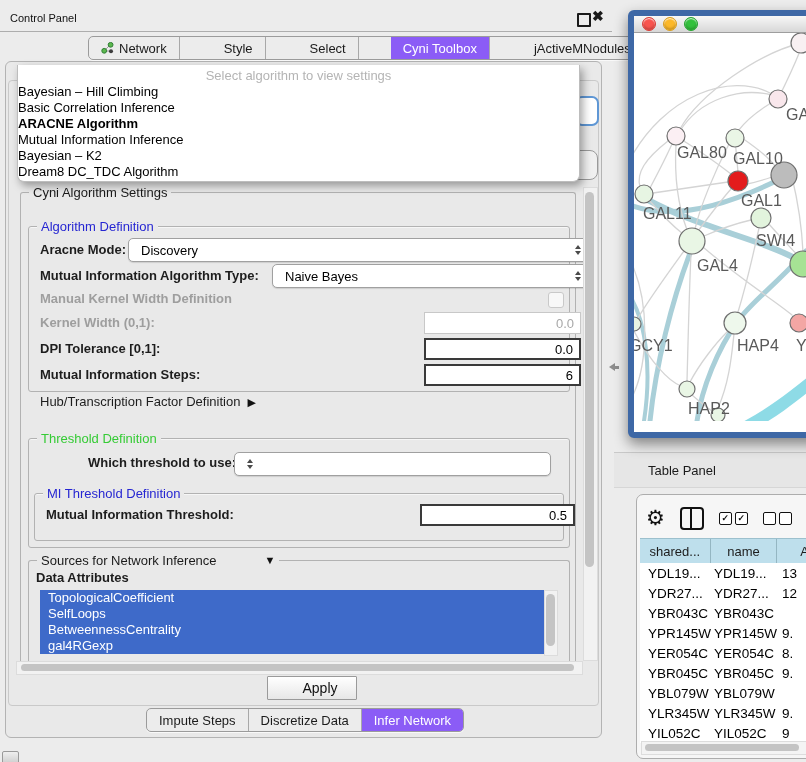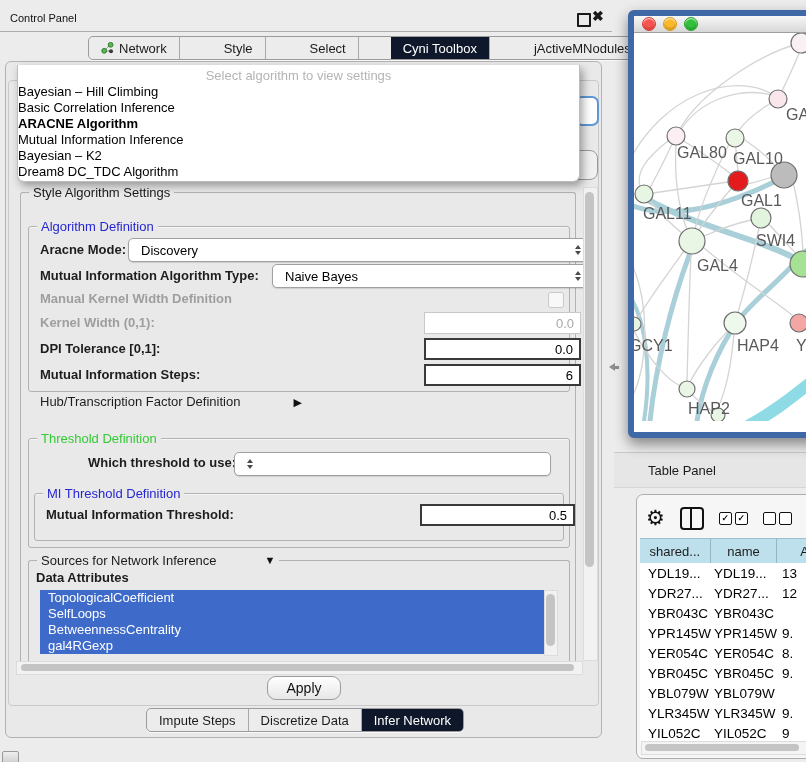--- a/index.html
+++ b/index.html
@@ -10,21 +10,21 @@
   #cp-titlebar{left:0;top:5px;width:612px;height:26px;border-bottom:1px solid #adadad;
                display:flex;align-items:center;background:#ececec;}
   #cp-title{font-size:11px;color:#111;margin-left:10px;}
   #cp-float{left:577px;top:13px;width:10px;height:10px;border:2px solid #1a1a1a;border-radius:1px;}
   #cp-close{left:592px;top:8px;font-size:14px;font-weight:bold;color:#1a1a1a;}
   .seg{display:flex;height:22px;border:1px solid #9b9b9b;border-radius:5px;background:#ececec;
        overflow:hidden;box-shadow:0 1px 0 rgba(255,255,255,.7);}
   .seg .si{display:flex;align-items:center;padding:0 12px;font-size:13px;color:#1b1b1b;
            border-right:1px solid #a8a8a8;white-space:nowrap;}
   .seg .si:last-child{border-right:none;}
-  .seg .si.sel{background:#0f172a;color:#fff;}
+  .seg .si.sel{background:#8b5cf6;color:#fff;}
   .seg .si .nicon{margin-right:5px;display:inline-flex;}
   #outer-panel{left:5px;top:61px;width:595px;height:675px;border:1px solid #b3b3b3;
                border-radius:6px;background:#e9e9e9;}
   #inner-panel{left:8px;top:80px;width:589px;height:624px;border:1px solid #c9c9c9;border-radius:4px;}
   
   #algo-dd{left:17px;top:57px;width:561px;height:116px;background:#fff;border:1px solid #bdbdbd;
            border-top:none;border-radius:0 0 7px 7px;box-shadow:3px 4px 9px rgba(0,0,0,.35);z-index:30;margin-top:8px;}
   .dd-prompt{font-size:13px;color:#b4b4b4;text-align:center;height:16px;line-height:16px;margin-top:3px;}
   .dd-item{font-size:13px;line-height:16px;color:#000;white-space:nowrap;}
   .dd-item.sel{font-weight:bold;}
@@ -32,21 +32,21 @@
              background:#fff;z-index:5;}
   #frag-gray{left:566px;top:150px;width:30px;height:28px;border:1px solid #9a9a9a;border-radius:8px;
              background:#f0f0f0;z-index:5;}
   
   .gb{border:1px solid #b2b2b2;border-radius:3px;box-shadow:inset 0 1px 0 rgba(255,255,255,.6);}
   .gb.open{border-bottom:none;border-radius:3px 3px 0 0;box-shadow:none;}
   .gt{position:absolute;top:-8px;left:8px;background:#e9e9e9;padding:0 4px;font-size:13px;
       line-height:15px;color:#1a1a1a;white-space:nowrap;}
   .gt.blue{color:#2626d2;} .gt.green{color:#35cb35;}
   .lbl{font-size:13px;font-weight:bold;color:#1d1d1d;white-space:nowrap;line-height:16px;}
-  .lbl.plain{font-weight:normal;gap:46px;}
+  .lbl.plain{font-weight:normal;}
   .lbl.dis{color:#9e9e9e;}
   .combo{background:#fff;border:1px solid #a0a0a0;border-radius:5px;font-size:13px;display:flex;
          align-items:center;padding:0 7px 0 12px;box-shadow:0 1px 1px rgba(0,0,0,.12);}
   .combo .cv{flex:1;color:#000;}
   .car{display:flex;flex-direction:column;gap:2px;align-items:center;}
   .t-up{width:0;height:0;border-left:3.5px solid transparent;border-right:3.5px solid transparent;
         border-bottom:4px solid #4a4a4a;}
   .t-dn{width:0;height:0;border-left:3.5px solid transparent;border-right:3.5px solid transparent;
         border-top:4px solid #4a4a4a;}
   .fld{background:#fff;font-size:13px;display:flex;align-items:center;justify-content:flex-end;
@@ -56,23 +56,23 @@
   #mk-check{left:548px;top:292px;width:14px;height:14px;border:1px solid #c9c9c9;border-radius:3px;
             background:#f8f8f8;}
   .arrow-r{display:inline-block;margin-left:7px;font-size:11px;color:#111;}
   .arrow-d{font-size:11px;color:#111;margin-left:4px;}
   #attr-list{left:40px;top:590px;width:516px;height:64px;background:#fff;overflow:hidden;}
   .attr-item{font-size:13px;line-height:16px;color:#fff;padding-left:8px;background:#3e6ac9;white-space:nowrap;}
   
   .sb-track{background:#f2f2f2;border:1px solid #dcdcdc;}
   .sb-thumb{background:#c4c4c4;border-radius:5px;}
   
-  #apply-btn{left:267px;top:676px;width:72px;height:22px;border:1px solid #9a9a9a;border-radius:9px;
+  #apply-btn{left:267px;top:676px;width:72px;height:22px;border:1px solid #9a9a9a;border-radius:1px;
              background:linear-gradient(#ffffff,#e7e7e7);font-size:14px;color:#111;display:flex;
-             align-items:center;justify-content:center;}
+             align-items:center;justify-content:center;padding-left:16px;}
   #mini-btn{left:2px;top:751px;width:15px;height:11px;border:1px solid #9a9a9a;border-radius:2px;
             background:linear-gradient(#efefef,#cfcfcf);}
   
   #net-win{left:628px;top:10px;width:184px;height:416px;border:6px solid #3e68a6;border-radius:6px;
            background:#fff;box-shadow:0 6px 14px rgba(0,0,0,.45);overflow:hidden;z-index:10;}
   #net-titlebar{position:absolute;left:0;top:0;right:0;height:16px;
                 background:linear-gradient(#f7f7f7,#d7d7d7);border-bottom:1px solid #9e9e9e;
                 display:flex;align-items:center;gap:7px;padding-left:8px;}
   .tl{width:12px;height:12px;border-radius:50%;box-shadow:inset 0 1px 1px rgba(255,255,255,.85),
       inset 0 -2px 2px rgba(0,0,0,.18);}
@@ -152,21 +152,21 @@
         <div class="dd-item">Bayesian – Hill Climbing</div>
         <div class="dd-item">Basic Correlation Inference</div>
         <div class="dd-item sel">ARACNE Algorithm</div>
         <div class="dd-item">Mutual Information Inference</div>
         <div class="dd-item">Bayesian – K2</div>
         <div class="dd-item">Dream8 DC_TDC Algorithm</div>
       </div>
   </div>
 
   <div class="abs gb open" style="left:20px;top:192px;width:554px;height:468px;">
-    <span class="gt">Style Algorithm Settings</span>
+    <span class="gt">Cyni Algorithm Settings</span>
   </div>
 
   <div class="abs gb" style="left:28px;top:226px;width:540px;height:164px;">
     <span class="gt blue">Algorithm Definition</span>
   </div>
   <div class="abs lbl" style="left:40px;top:242px;">Aracne Mode:</div>
   <div class="abs combo" style="left:128px;top:238px;width:440px;height:22px;">
     <span class="cv">Discovery</span>
     <span class="car">
         <span class="t-up"></span>

